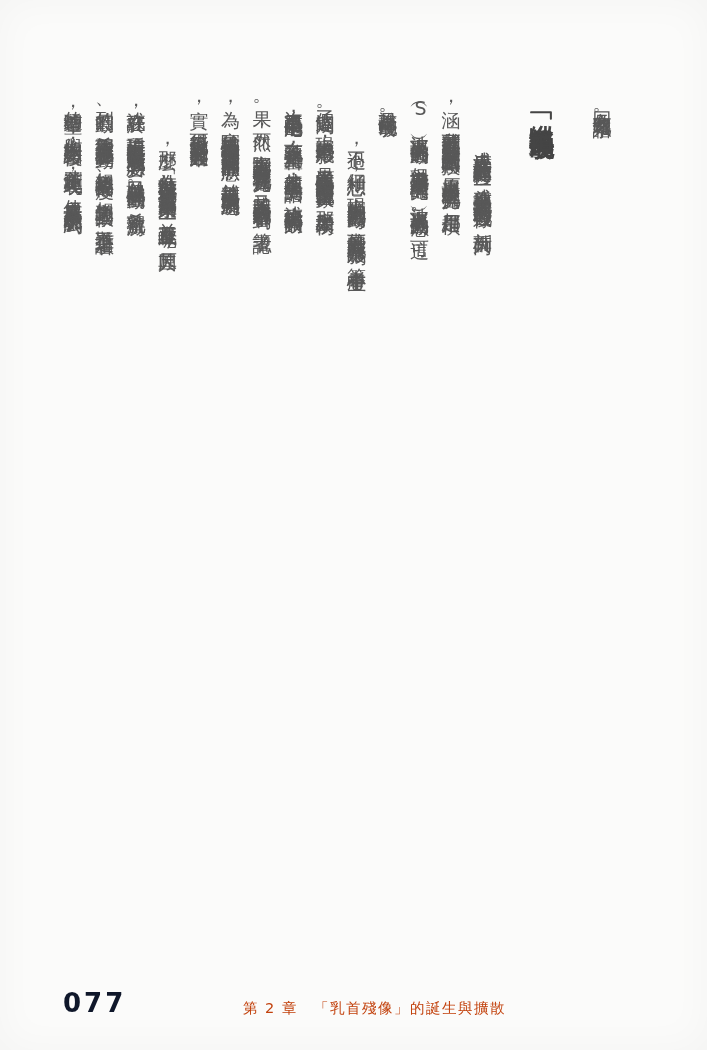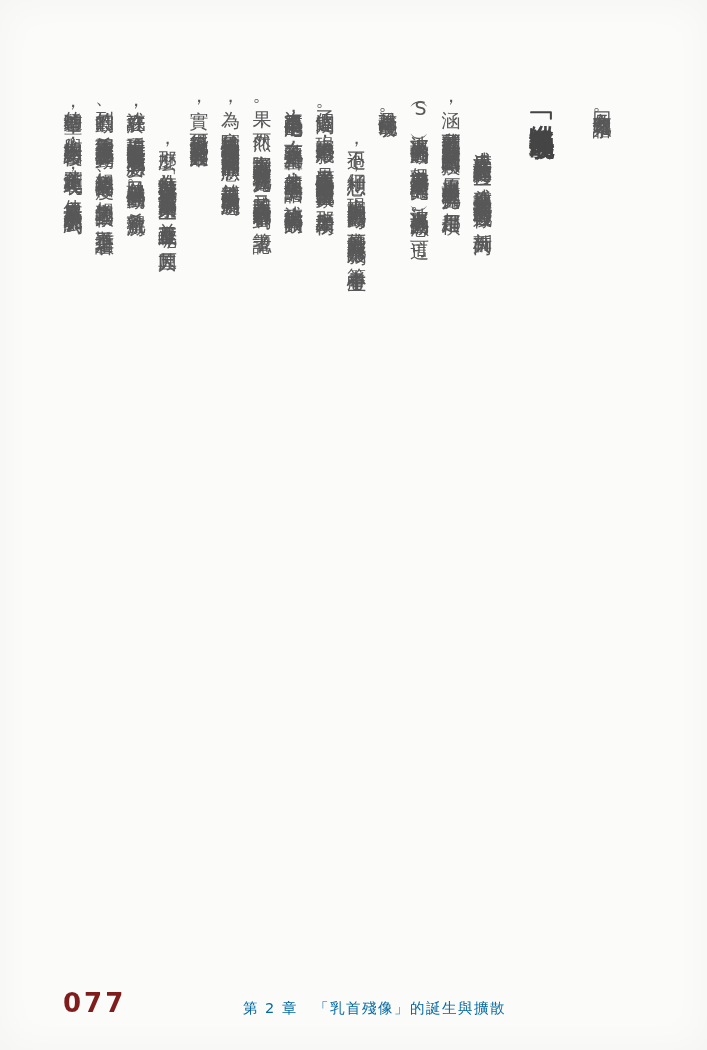--- a/index.html
+++ b/index.html
@@ -58,29 +58,29 @@
   .para .line.indent {
     text-indent: 40px;
   }
   .page-num {
     position: absolute;
     left: 63px;
     top: 988px;
     font-size: 26px;
     font-weight: bold;
     letter-spacing: 3px;
-    color: #7f1d1d;
+    color: #0f172a;
   }
   .chapter-footer {
     position: absolute;
     left: 243px;
     top: 999px;
     font-size: 14.5px;
     letter-spacing: 1.5px;
-    color: #0369a1;
+    color: #c2410c;
     white-space: nowrap;
   }
   .chapter-footer .chapter-label {
     margin-right: 16px;
   }
 </style>
 </head>
 <body>
 
 <div class="page">

